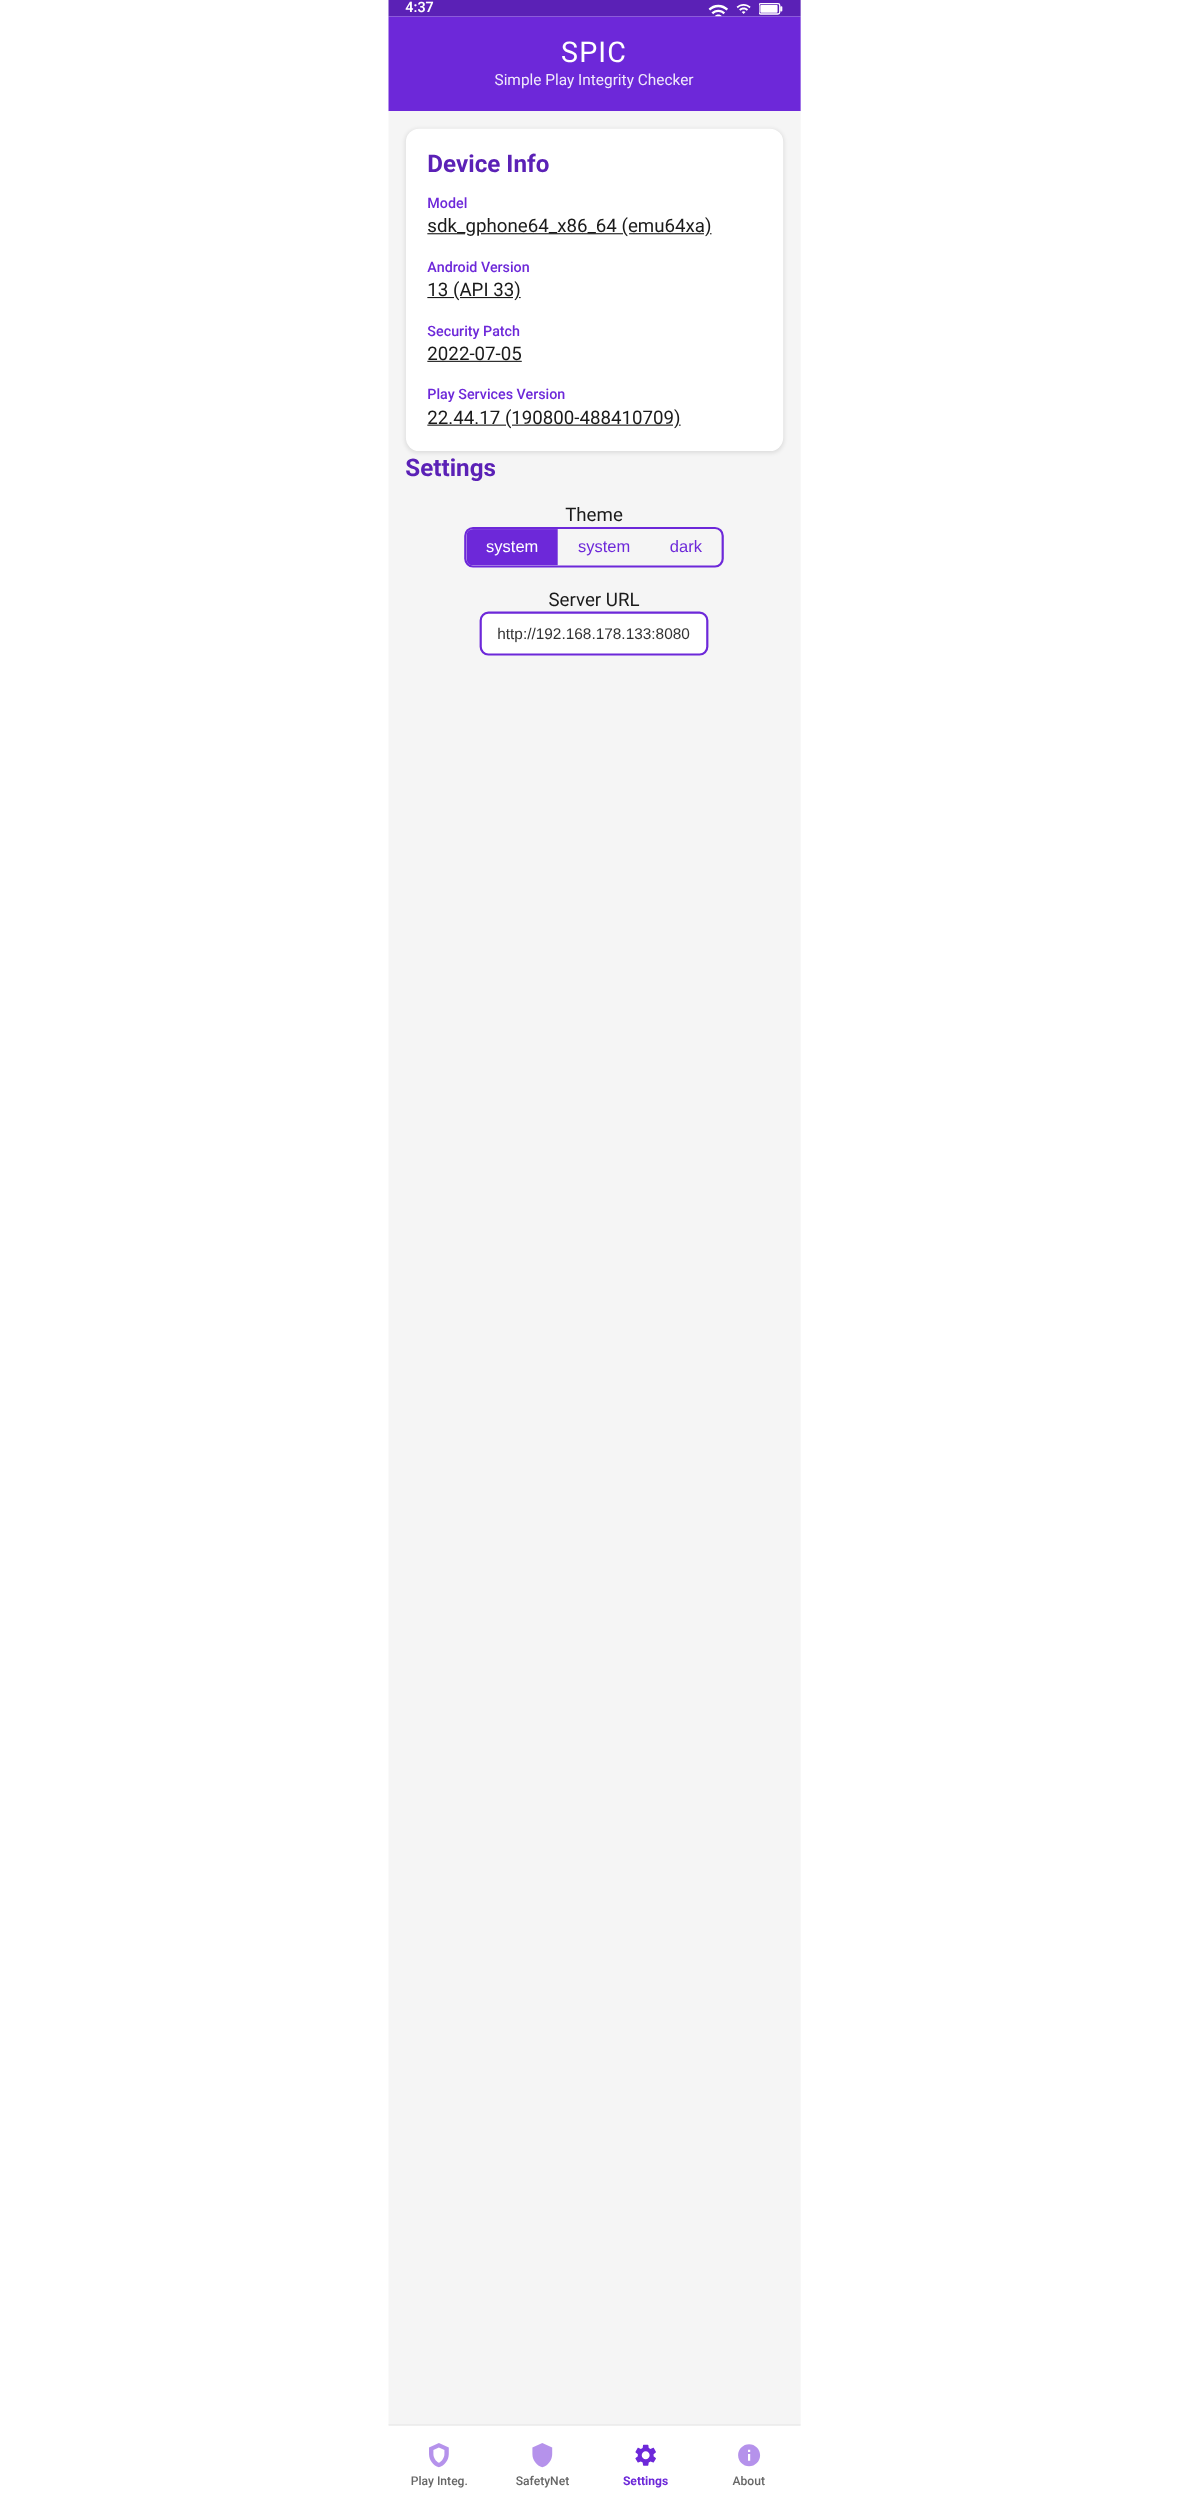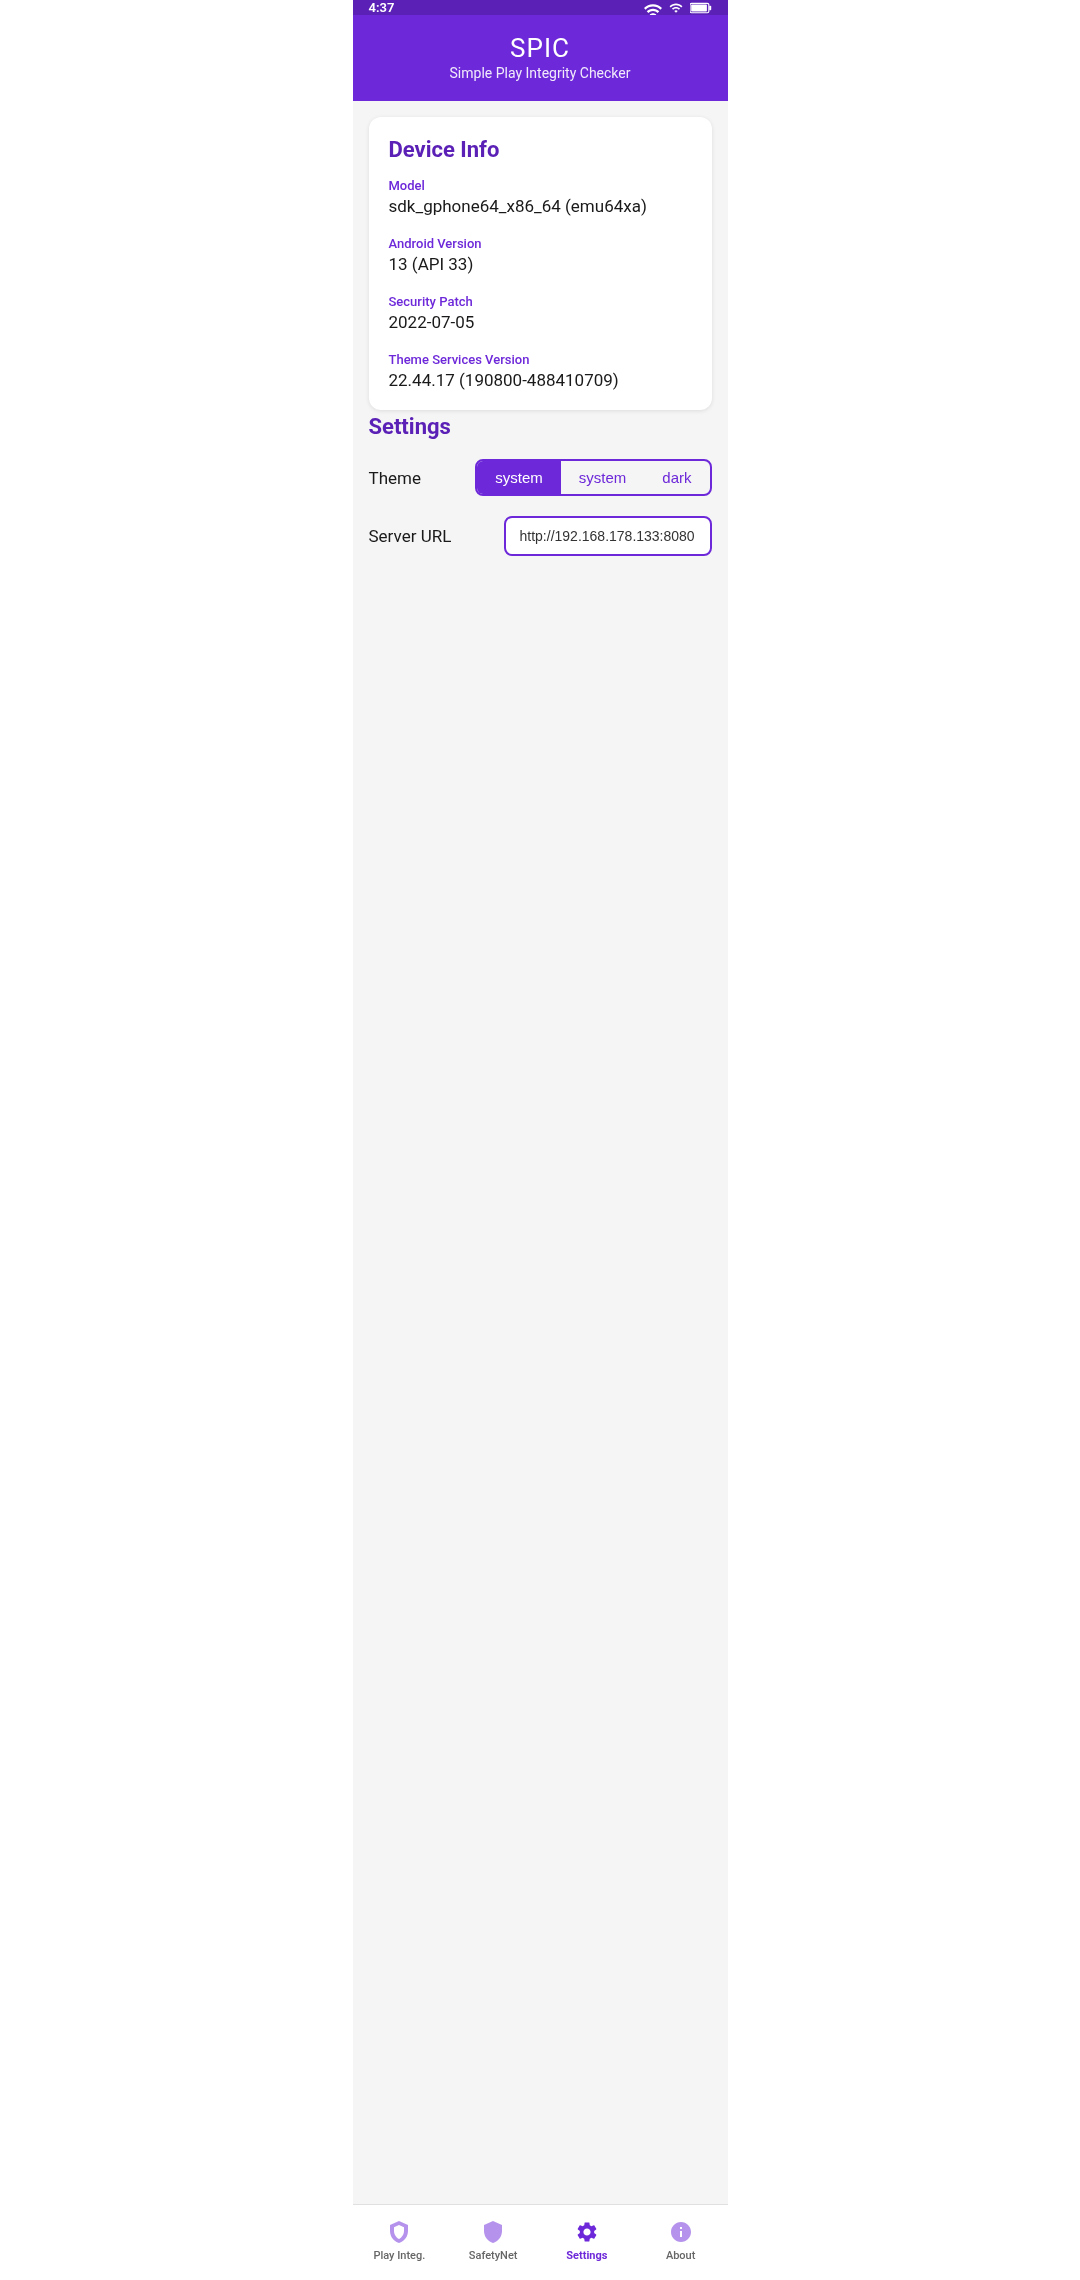--- a/index.html
+++ b/index.html
@@ -93,39 +93,41 @@
       font-size: 13px;
       font-weight: 500;
       color: #6d28d9;
       margin-bottom: 3px;
     }
 
     .info-value {
       font-size: 17px;
       color: #1a1a1a;
       font-weight: 400;
+      text-decoration: underline;
     }
 
     
     .settings-section {
       padding: 4px 0 16px;
     }
 
     .settings-title {
       font-size: 22px;
       font-weight: 700;
       color: #5b21b6;
       margin-bottom: 20px;
     }
 
     .settings-row {
       display: flex;
       align-items: center;
       justify-content: space-between;
       margin-bottom: 20px;
+      flex-direction: column;
     }
 
     .settings-row-label {
       font-size: 17px;
       color: #1a1a1a;
       font-weight: 400;
     }
 
     
     .theme-toggle {
@@ -249,21 +251,21 @@
       <div class="info-label">Android Version</div>
       <div class="info-value">13 (API 33)</div>
     </div>
 
     <div class="info-field">
       <div class="info-label">Security Patch</div>
       <div class="info-value">2022-07-05</div>
     </div>
 
     <div class="info-field">
-      <div class="info-label">Theme Services Version</div>
+      <div class="info-label">Play Services Version</div>
       <div class="info-value">22.44.17 (190800-488410709)</div>
     </div>
   </div>
 
   <div class="settings-section">
     <div class="settings-title">Settings</div>
 
     <div class="settings-row">
       <span class="settings-row-label">Theme</span>
       <div class="theme-toggle">

